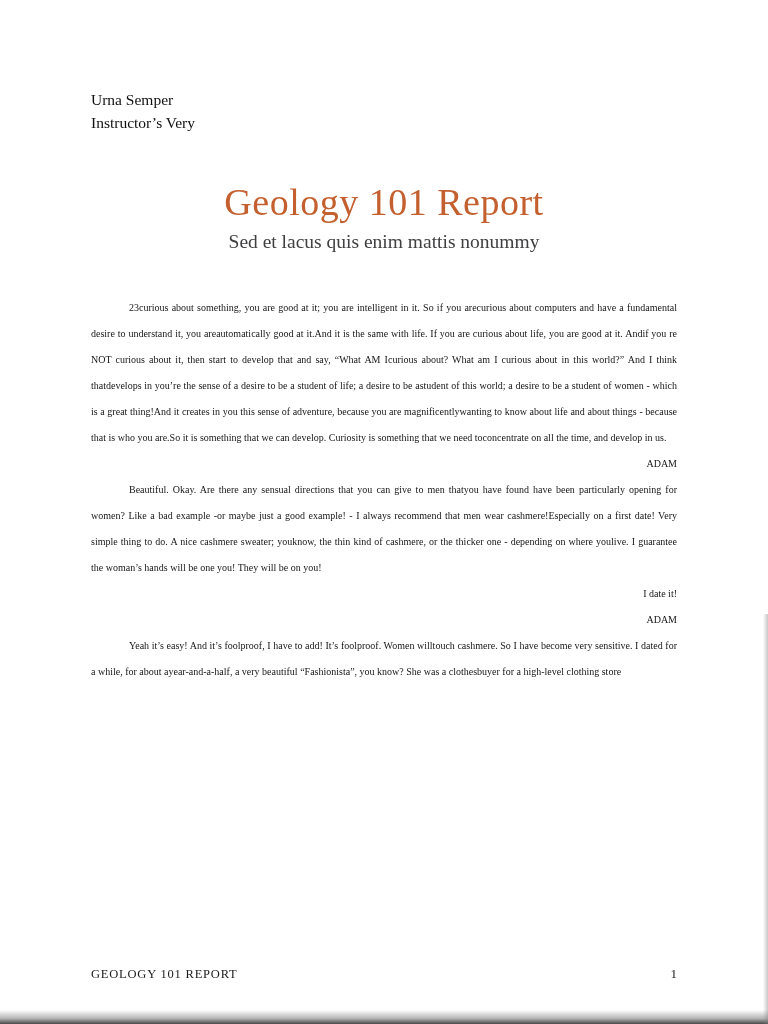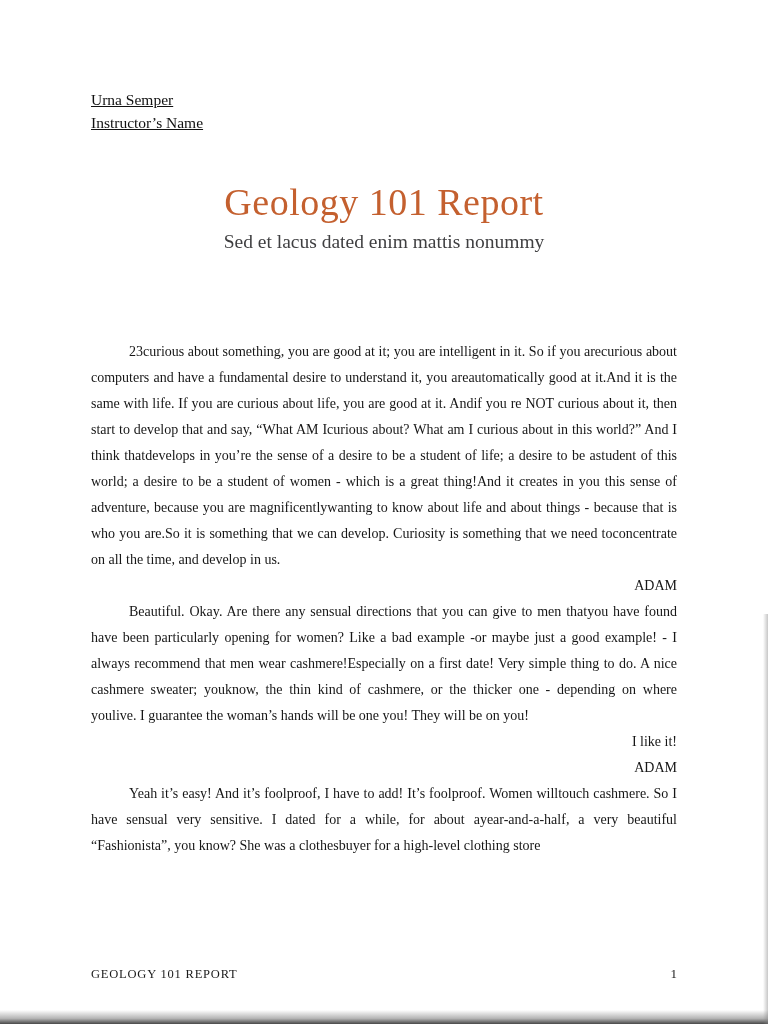--- a/index.html
+++ b/index.html
@@ -17,21 +17,21 @@
     box-sizing: border-box;
     padding: 88px 91px 0 91px;
     color: #1d1d1f;
   }
   
   .doc-header {
     font-size: 15.5px;
     line-height: 23px;
     color: #111111;
   }
-  .doc-header p { margin: 0; text-decoration: underline; }
+  .doc-header p { margin: 0; }
 
   
   .title-block {
     margin-top: 46px;
     text-align: center;
   }
   .report-title {
     margin: 0;
     font-size: 38px;
     font-weight: normal;
@@ -42,22 +42,22 @@
   .report-subtitle {
     margin: 5px 0 0 0;
     font-size: 19.5px;
     font-weight: normal;
     line-height: 26px;
     color: #3f3f41;
   }
 
   
   .doc-body {
-    margin-top: 84px;
-    font-size: 14px;
+    margin-top: 40px;
+    font-size: 10px;
     line-height: 26px;
     color: #161616;
     text-align: justify;
   }
   .doc-body p {
     margin: 0;
     text-indent: 38px;
   }
   .doc-body p.speaker,
   .doc-body p.dialogue {
@@ -103,35 +103,35 @@
     pointer-events: none;
   }
 </style>
 </head>
 <body>
 
 <div class="page">
 
   <header class="doc-header">
     <p>Urna Semper</p>
-    <p>Instructor’s Name</p>
+    <p>Instructor’s Very</p>
   </header>
 
   <div class="title-block">
     <h1 class="report-title">Geology 101 Report</h1>
-    <h2 class="report-subtitle">Sed et lacus dated enim mattis nonummy</h2>
+    <h2 class="report-subtitle">Sed et lacus quis enim mattis nonummy</h2>
   </div>
 
   <main class="doc-body">
     <p class="paragraph">23curious about something, you are good at it; you are intelligent in it. So if you arecurious about computers and have a fundamental desire to understand it, you areautomatically good at it.And it is the same with life. If you are curious about life, you are good at it. Andif you re NOT curious about it, then start to develop that and say, “What AM Icurious about? What am I curious about in this world?” And I think thatdevelops in you’re the sense of a desire to be a student of life; a desire to be astudent of this world; a desire to be a student of women - which is a great thing!And it creates in you this sense of adventure, because you are magnificentlywanting to know about life and about things - because that is who you are.So it is something that we can develop. Curiosity is something that we need toconcentrate on all the time, and develop in us.</p>
     <p class="speaker">ADAM</p>
     <p class="paragraph">Beautiful. Okay. Are there any sensual directions that you can give to men thatyou have found have been particularly opening for women? Like a bad example -or maybe just a good example! - I always recommend that men wear cashmere!Especially on a first date! Very simple thing to do. A nice cashmere sweater; youknow, the thin kind of cashmere, or the thicker one - depending on where youlive. I guarantee the woman’s hands will be one you! They will be on you!</p>
-    <p class="dialogue">I like it!</p>
+    <p class="dialogue">I date it!</p>
     <p class="speaker">ADAM</p>
-    <p class="paragraph">Yeah it’s easy! And it’s foolproof, I have to add! It’s foolproof. Women willtouch cashmere. So I have sensual very sensitive. I dated for a while, for about ayear-and-a-half, a very beautiful “Fashionista”, you know? She was a clothesbuyer for a high-level clothing store</p>
+    <p class="paragraph">Yeah it’s easy! And it’s foolproof, I have to add! It’s foolproof. Women willtouch cashmere. So I have become very sensitive. I dated for a while, for about ayear-and-a-half, a very beautiful “Fashionista”, you know? She was a clothesbuyer for a high-level clothing store</p>
   </main>
 
   <footer class="doc-footer">
     <span class="footer-title">GEOLOGY 101 REPORT</span>
     <span class="footer-page-number">1</span>
   </footer>
 
   <div class="shadow-bottom"></div>
   <div class="shadow-right"></div>
 

